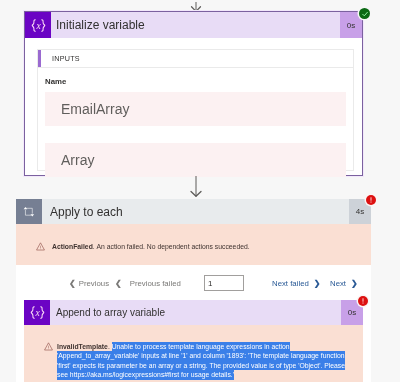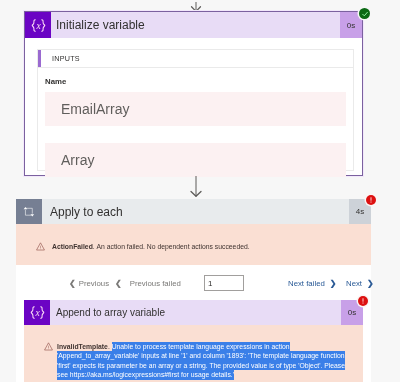--- a/index.html
+++ b/index.html
@@ -33,21 +33,21 @@
   .c2title{flex:1;display:flex;align-items:center;padding-left:8px;font-size:12px;color:#323130;}
   .c2dur{width:22px;background:#cdd2d8;display:flex;align-items:center;justify-content:center;font-size:8px;color:#323130;}
   .badge-err{position:absolute;right:-5px;top:-4px;width:10px;height:10px;border-radius:50%;background:#dd1111;display:flex;align-items:center;justify-content:center;box-shadow:0 0 0 1.5px #faf6f5;}
   .failbar{height:41px;background:#fadfd3;display:flex;align-items:center;padding-left:20px;padding-top:3px;box-sizing:border-box;}
   .failbar .msg{font-size:6.8px;color:#3f3330;margin-left:7px;}
   .failbar .msg b{font-weight:bold;}
 
   
   .pager{position:relative;height:36px;background:#fff;font-size:7.8px;color:#7a7977;}
   .pager .lnk{position:absolute;top:0;height:36px;display:flex;align-items:center;white-space:nowrap;}
-  .pager .blue{color:#2a5a96;margin-left:16px;}
+  .pager .blue{color:#2a5a96;}
   .pager .chev{font-family:"Liberation Sans",sans-serif;font-size:8px;font-weight:bold;}
   .pgin{position:absolute;width:40px;height:16px;border:1px solid #a19f9d;font-size:8px;padding:0 0 0 3px;box-sizing:border-box;color:#323130;background:#fff;font-family:"Liberation Sans",sans-serif;outline:none;}
 
   
   .card3{position:absolute;left:24px;top:300px;width:339px;box-sizing:border-box;}
   .c3head{display:flex;height:25px;background:#e8dcf6;position:relative;}
   .c3icon{width:26px;background:#6b04c4;display:flex;align-items:center;justify-content:center;}
   .c3title{flex:1;display:flex;align-items:center;padding-left:6px;font-size:10px;color:#323130;}
   .c3dur{width:22px;background:#c8a0e8;display:flex;align-items:center;justify-content:center;font-size:8px;color:#323130;}
   .errbody{background:#fadfd3;padding:17px 0 8px 20px;display:flex;min-height:62px;box-sizing:border-box;}

